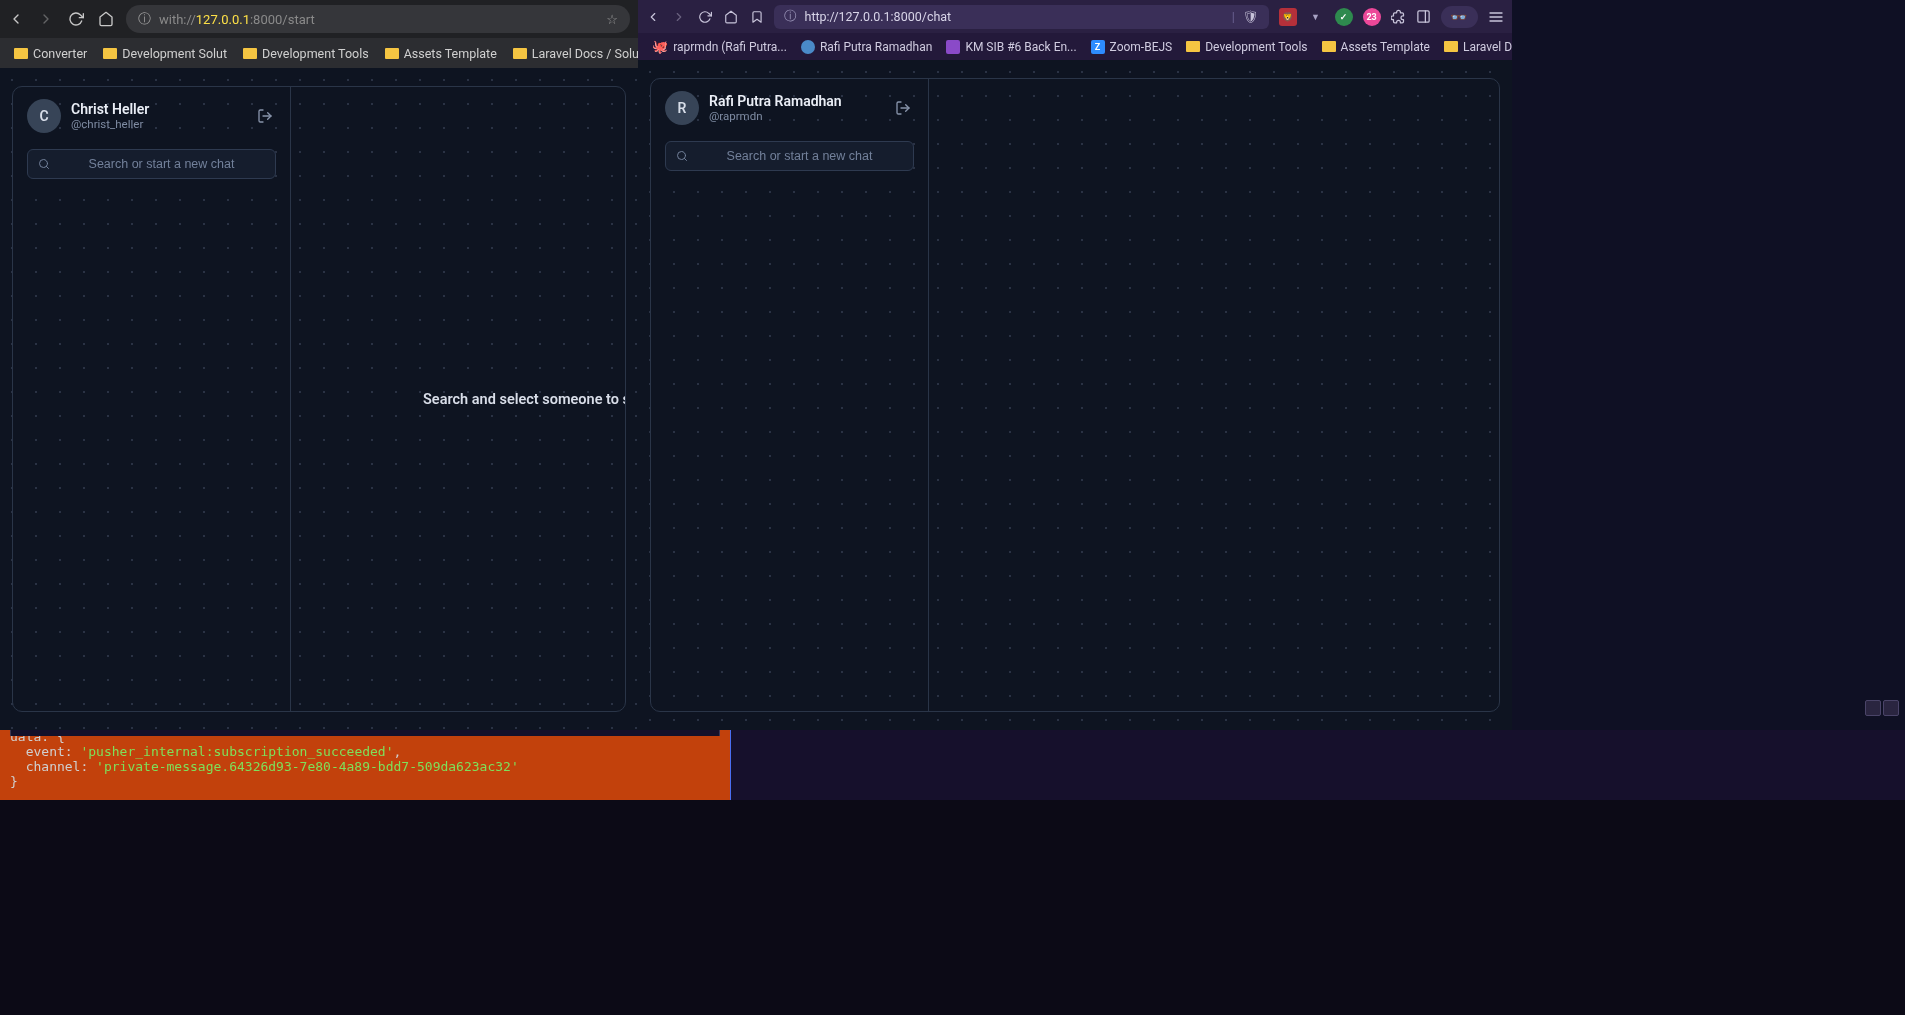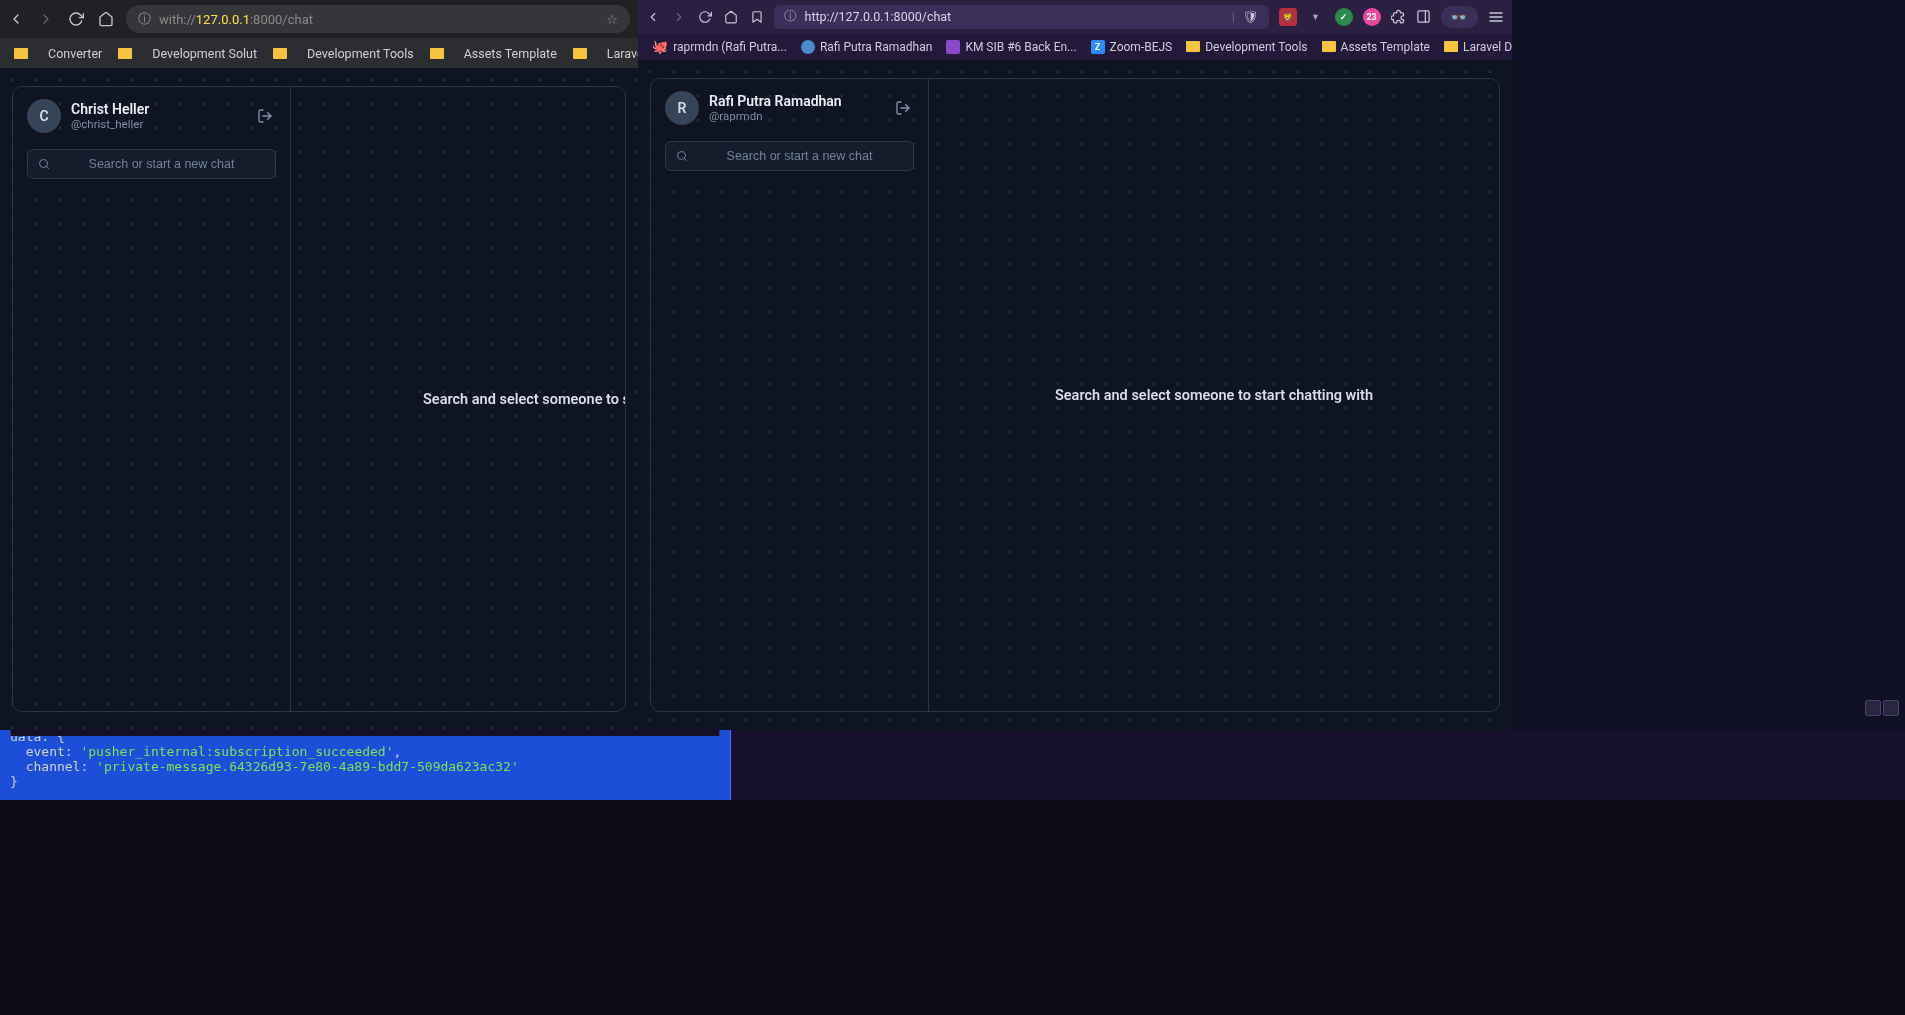--- a/index.html
+++ b/index.html
@@ -16,21 +16,21 @@
 .pane { position: relative; flex: 0 0 auto; }
 .pane.left { width: 638px; background: #1f2128; }
 .pane.right { width: 874px; background: #1a1536; }
 
 
 .chrome-top { height: 38px; background: #202124; display: flex; align-items: center; padding: 0 8px; gap: 12px; }
 .chrome-top .nav-icons { display: flex; gap: 14px; align-items: center; color: #c8c8c8; }
 .chrome-top .addr { flex: 1; background: #35363a; border-radius: 16px; height: 28px; display:flex; align-items:center; padding: 0 12px; color:#cfcfcf; font-size:13px; gap:8px; }
 .chrome-top .addr .muted { color:#8a8a8a; }
 .chrome-bm { height: 30px; background:#2c2d31; display:flex; align-items:center; padding: 0 8px; gap: 4px; font-size:12.5px; color:#d0d0d0; overflow:hidden; }
-.bm-item { display:flex; align-items:center; gap:20px; padding:3px 6px; white-space:nowrap; cursor:pointer; border-radius:4px; }
+.bm-item { display:flex; align-items:center; gap:5px; padding:3px 6px; white-space:nowrap; cursor:pointer; border-radius:4px; }
 .bm-fold { width:14px; height:11px; background:#f5c542; border-radius:1px; display:inline-block; }
 
 
 .brave-top { height: 33px; background:#2a2042; display:flex; align-items:center; padding:0 8px; gap:10px; }
 .brave-top .nav-icons { display:flex; gap:12px; align-items:center; color:#c8c4da; }
 .brave-top .addr { flex:1; background:#3a2f58; border-radius:6px; height:24px; display:flex; align-items:center; padding:0 10px; color:#d8d4e8; font-size:12.5px; gap:8px; }
 .brave-top .tail-icons { display:flex; gap:10px; align-items:center; }
 .brave-bm { height:27px; background:#23193a; display:flex; align-items:center; padding:0 8px; gap:2px; font-size:12px; color:#d0cce0; overflow:hidden; }
 .brave-bm .bm-item { padding:2px 6px; gap:5px; }
 .ext-badge { width:18px; height:18px; border-radius:3px; display:flex; align-items:center; justify-content:center; font-size:9px; font-weight:bold; }
@@ -53,21 +53,21 @@
 .logout-btn { width:22px; height:22px; color:#8894ab; cursor:pointer; display:flex; align-items:center; justify-content:center; }
 .search-wrap { padding: 4px 14px 10px; }
 .search-box { height:30px; border:1px solid #2e3a50; border-radius:6px; background:#151d2d; display:flex; align-items:center; padding:0 10px; gap:8px; }
 .search-box input { flex:1; background:transparent; border:0; outline:0; color:#c6cedd; font-size:12.5px; text-align:center; }
 .search-box input::placeholder { color:#72809a; }
 .chat-main { flex:1; display:flex; align-items:center; padding: 0 24px; overflow:hidden; }
 .main-msg { width:100%; text-align:center; color:#d8dde8; font-weight:600; font-size:14.5px; white-space:nowrap; }
 .pane.left .chat-main .main-msg { text-align:left; padding-left: 108px; }
 
 
-.terminal-row { position:relative; height: 70px; background:#1d4ed8; display:flex; }
+.terminal-row { position:relative; height: 70px; background:#c2410c; display:flex; }
 .term-left { width:730px; padding:0 10px; font-family: "Consolas", "Menlo", monospace; font-size:13px; line-height:1.15; color:#d0d0d0; white-space:pre; overflow:hidden; position:relative; }
 .term-left .tok-key { color:#d0d0d0; }
 .term-left .tok-str { color:#7fe05a; }
 .term-right-border { width:1px; background:#4a6ef0; }
 .term-right { flex:1; position:relative; background:#16102c; }
 .term-left-top { position:absolute; top:-4px; left:10px; right:10px; height:10px; border:1px solid #3a3550; border-bottom:none; border-radius:4px 4px 0 0; background:#14102a; }
 
 .remainder { height: 215px; background:#0c0a16; position:relative; }
 .statusbar-icons { position:absolute; right:6px; top:-30px; display:flex; gap:2px; }
 .sb-ic { width:16px; height:16px; background:#2a2540; border:1px solid #4a4468; border-radius:2px; }
@@ -102,21 +102,21 @@
             </svg>
           </span>
         <span>
             <svg class="ic" viewBox="0 0 24 24">
               <path d="M3 9l9-7 9 7v11a2 2 0 0 1-2 2H5a2 2 0 0 1-2-2z"></path>
             </svg>
           </span>
       </div>
       <div class="addr">
         <span style="color:#9a9a9a">ⓘ</span>
-        <span><span class="muted">with://</span><span style="color:#fde047">127.0.0.1</span><span class="muted">:8000/chat</span></span>
+        <span><span class="muted">with://</span><span style="color:#fde047">127.0.0.1</span><span class="muted">:8000/start</span></span>
         <span style="flex:1"></span>
         <span style="color:#9a9a9a">☆</span>
       </div>
     </div>
     <div class="chrome-bm">
       <div class="bm-item">
           <span class="bm-fold"></span>
           <span>Converter</span>
         </div>
       <div class="bm-item">
@@ -287,23 +287,20 @@
           </div>
           <div class="search-wrap">
             <div class="search-box">
               <svg class="ic ic12" viewBox="0 0 24 24" style="color:#72809a">
                   <circle cx="11" cy="11" r="8"></circle>
                   <line x1="21" y1="21" x2="16.65" y2="16.65"></line>
                 </svg>
               <input placeholder="Search or start a new chat" style="">
             </div>
           </div>
-        </div>
-        <div class="chat-main">
-          <div class="main-msg">Search and select someone to start chatting with</div>
         </div>
       </div>
     </div>
   </div>
 </div>
 
 <div class="terminal-row">
   <div class="term-left"><div class="term-left-top"></div><span class="tok-key">uata. {</span>
 <span class="tok-key">  event: </span><span class="tok-str">'pusher_internal:subscription_succeeded'</span><span class="tok-key">,</span>
 <span class="tok-key">  channel: </span><span class="tok-str">'private-message.64326d93-7e80-4a89-bdd7-509da623ac32'</span>

